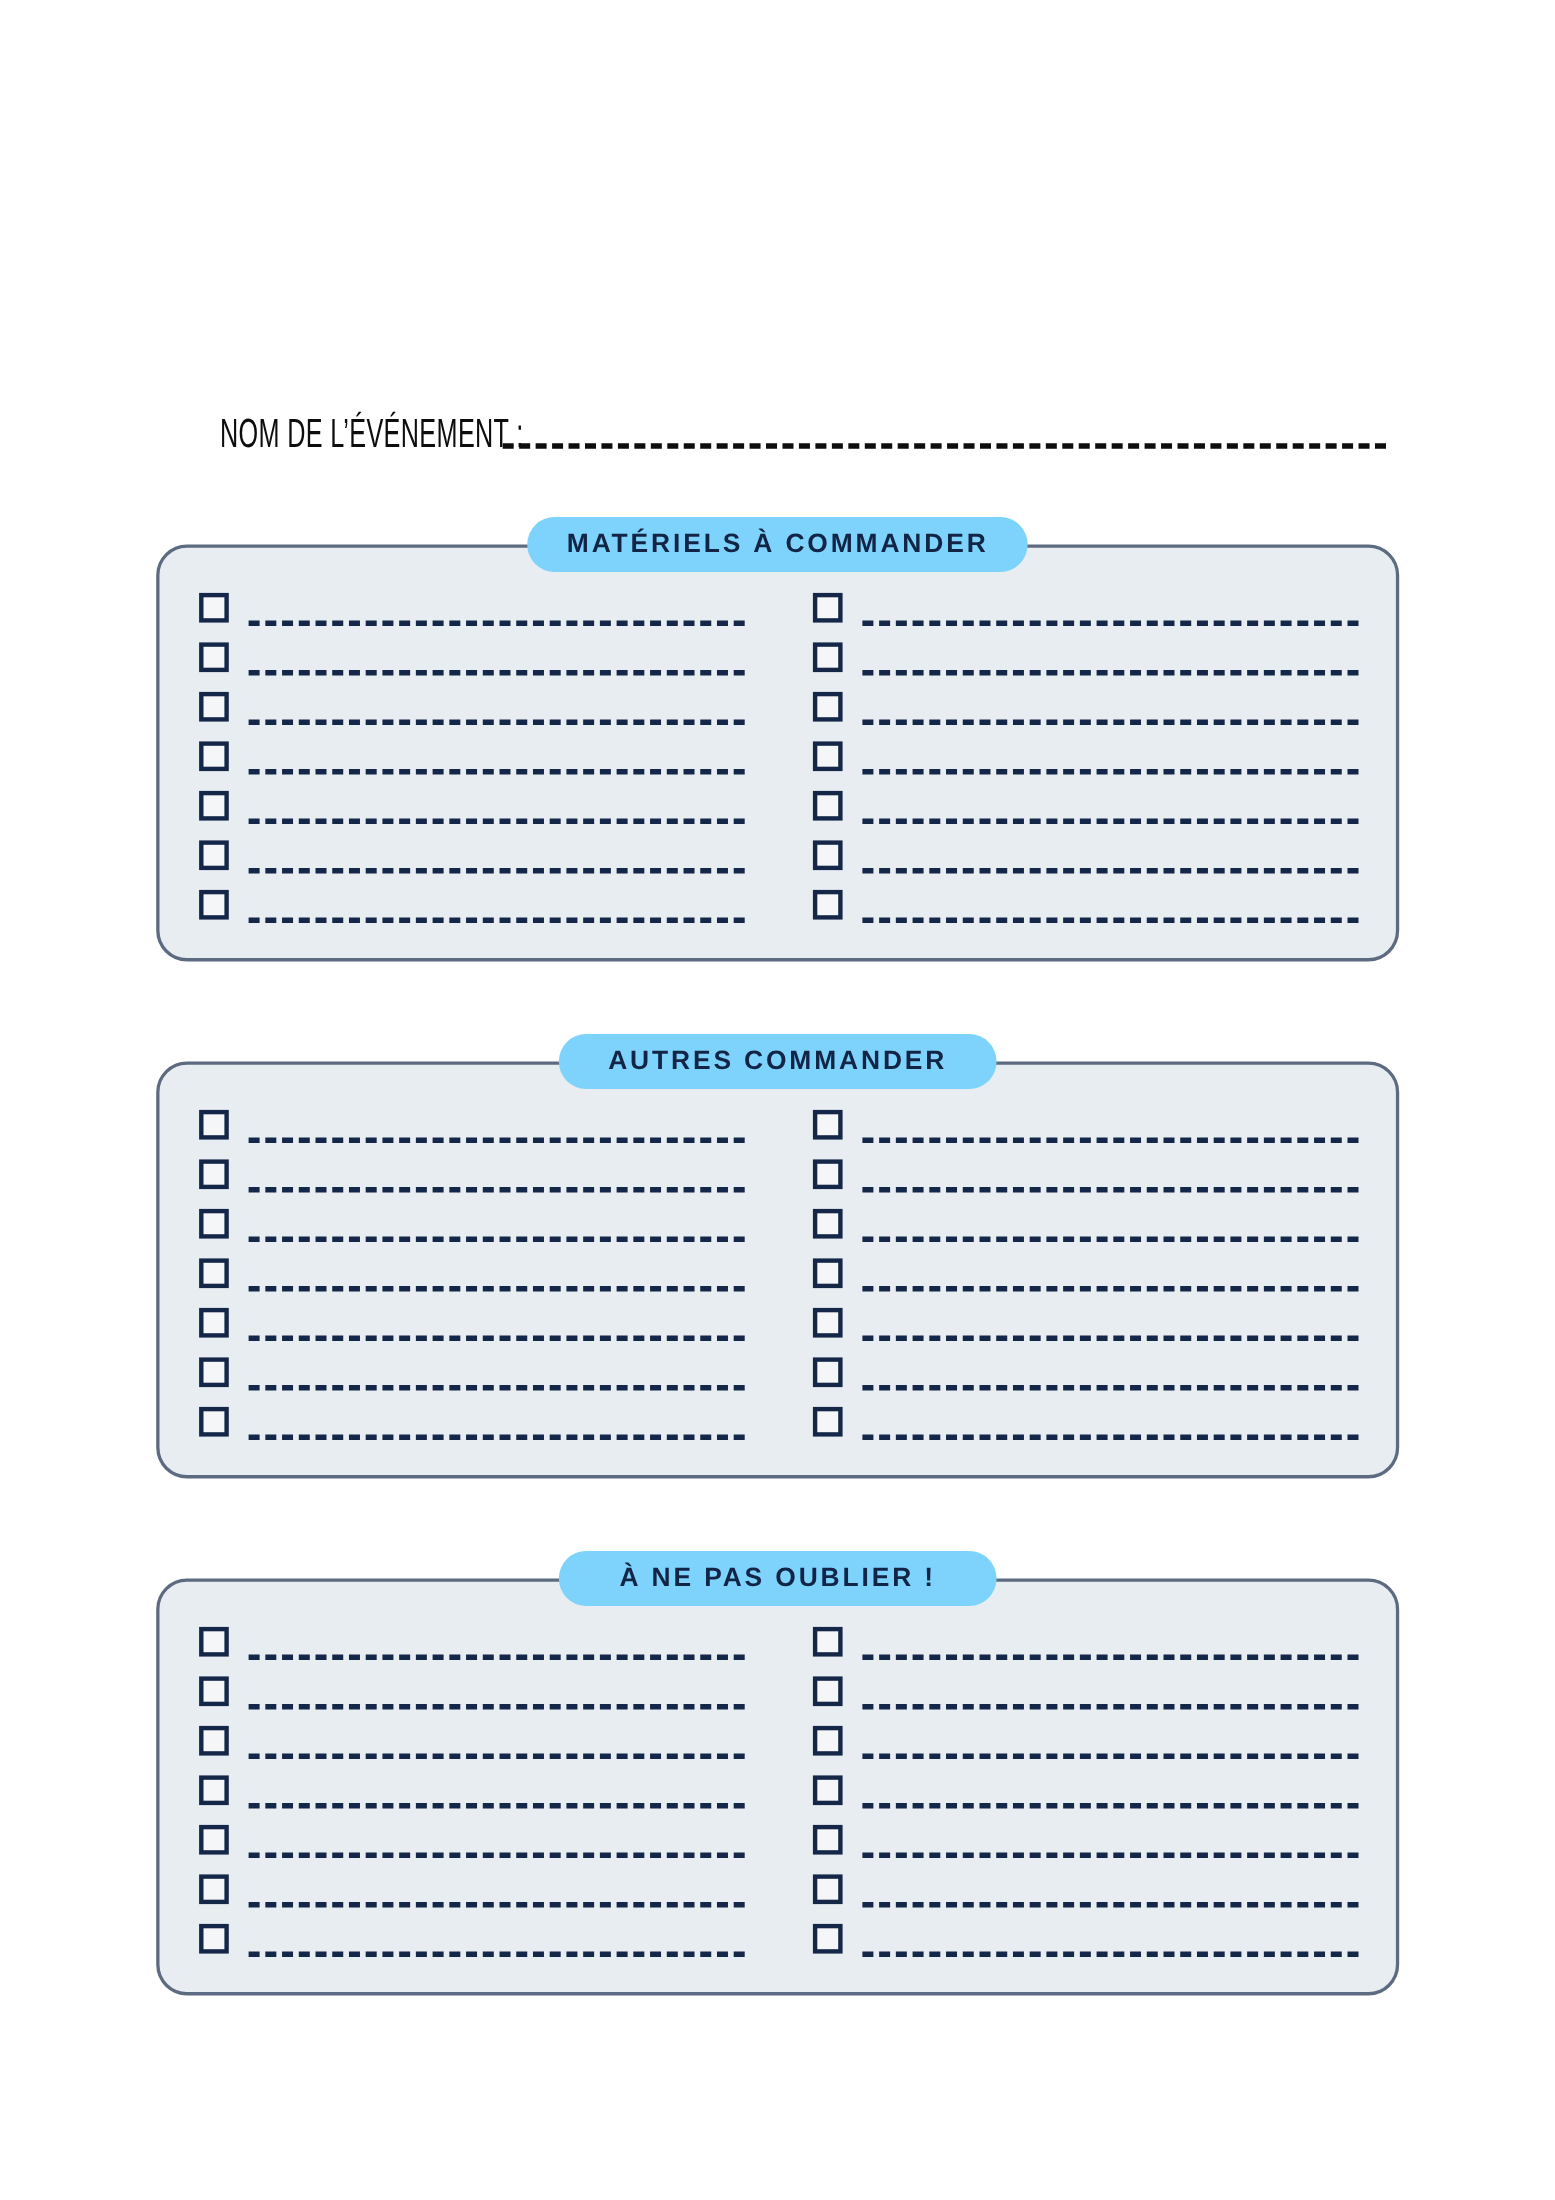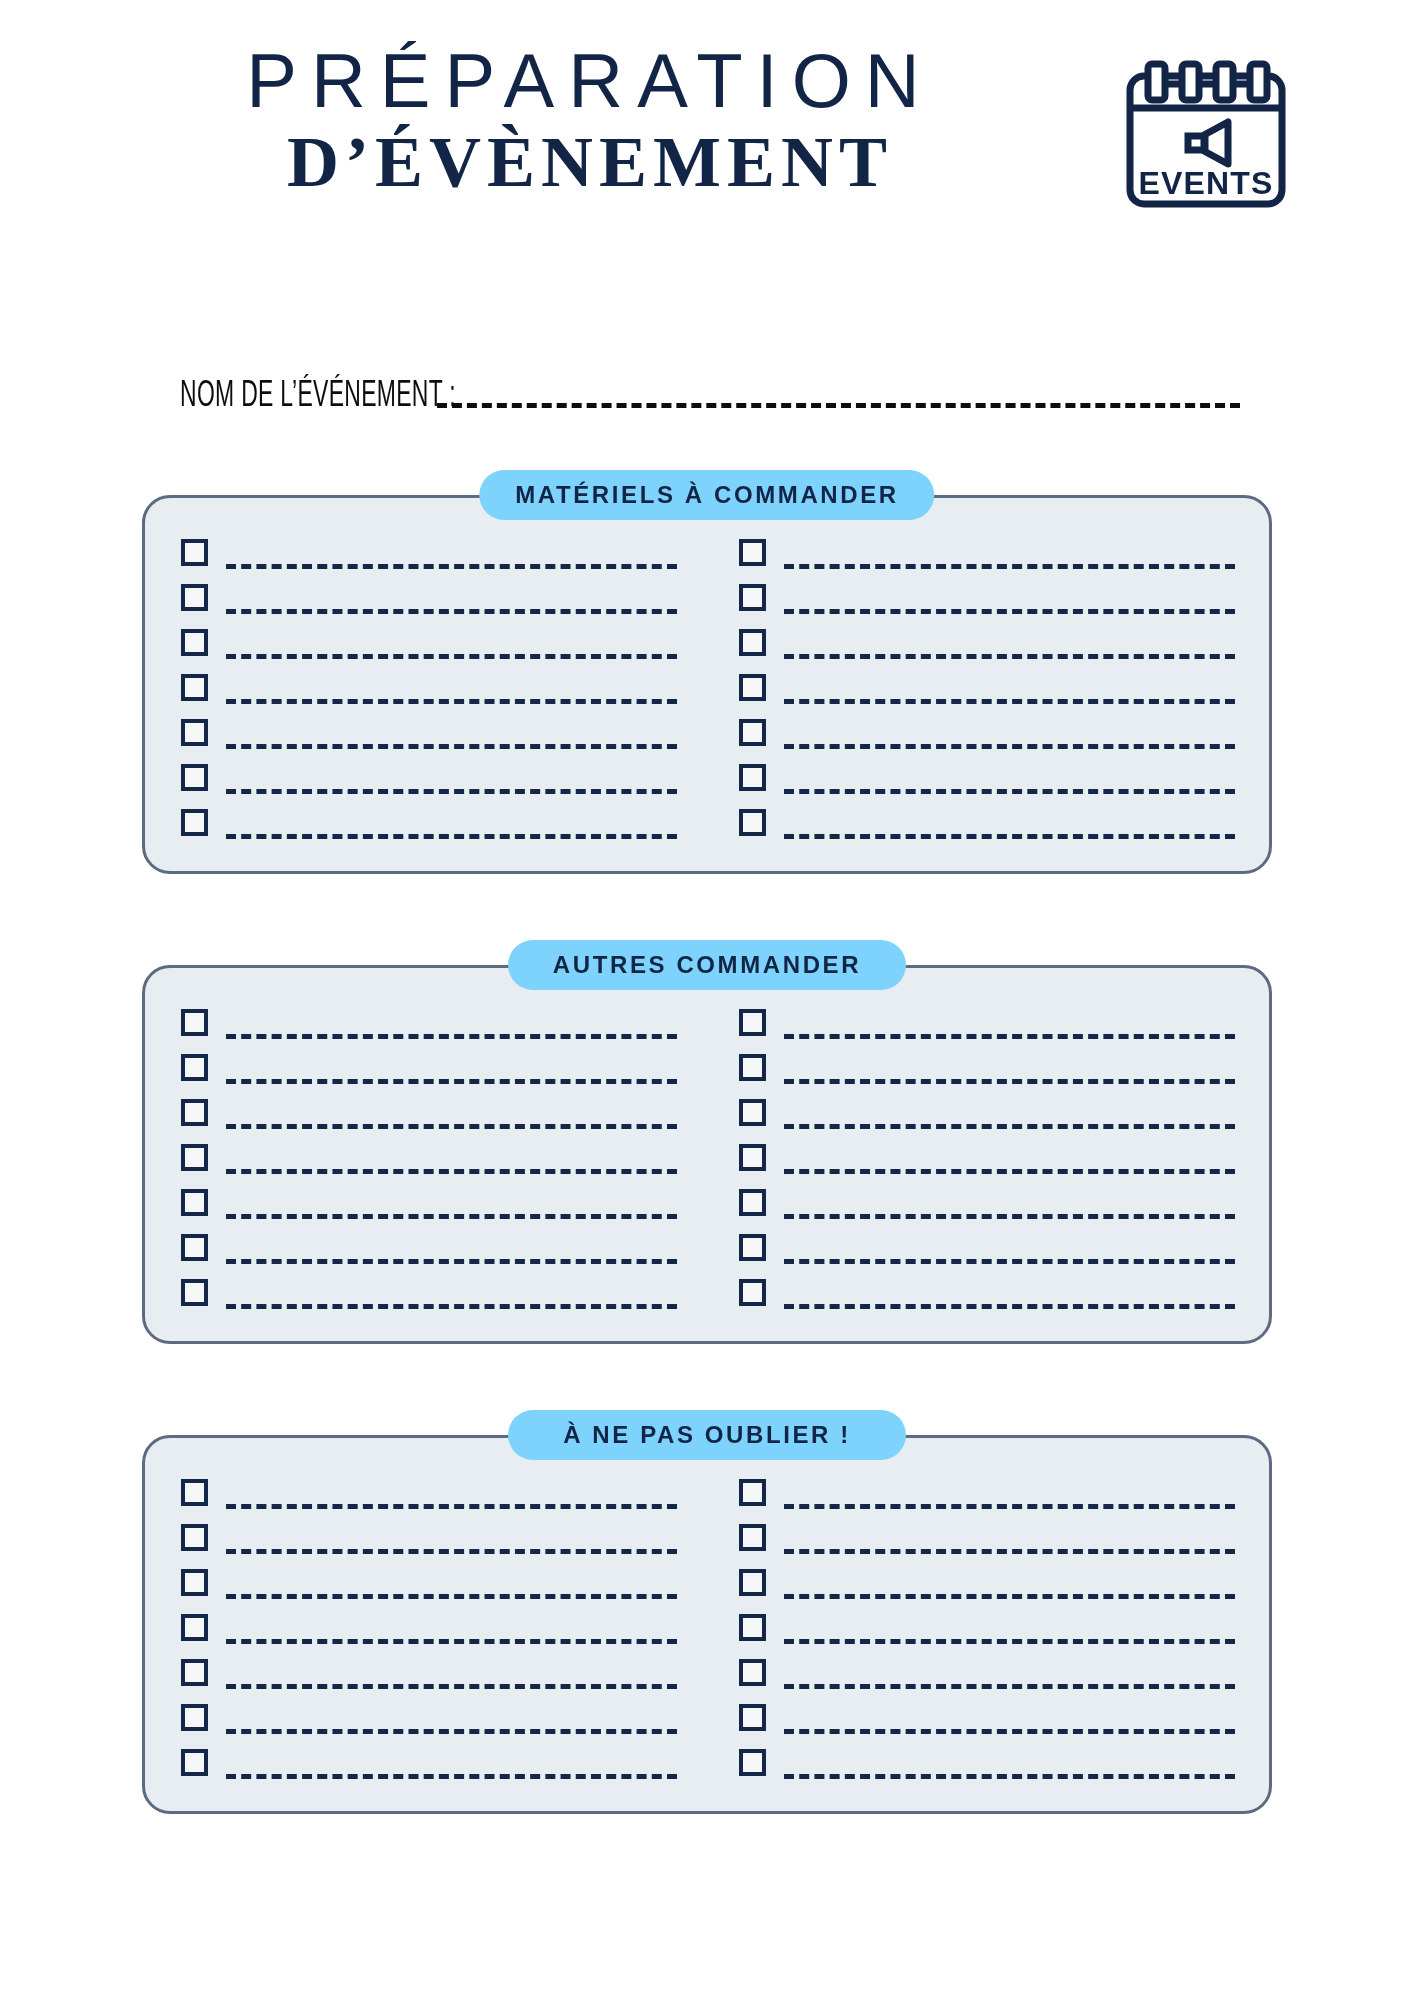--- a/index.html
+++ b/index.html
@@ -66,21 +66,21 @@
     left: 1118px;
     top: 8px;
     width: 176px;
     height: 164px;
   }
   .events-icon svg { display: block; width: 100%; height: 100%; }
 
   
   .name-row {
     position: absolute;
-    left: 180px;
+    left: 200px;
     top: 356px;
     width: 1060px;
     height: 60px;
     display: flex;
     align-items: flex-end;
   }
 
   .name-label {
     font-family: "Liberation Sans Narrow", "Liberation Sans", sans-serif;
     font-size: 37px;
@@ -190,47 +190,20 @@
     right: 0;
     bottom: 2px;
     border-bottom: 5px dashed #152748;
   }
 </style>
 </head>
 <body>
 
 <div class="page">
 
-  <div class="header">
-    <div class="title-block">
-      <div class="title-line-1">PRÉPARATION</div>
-      <div class="title-line-2">D’ÉVÈNEMENT</div>
-    </div>
-
-    <div class="events-icon">
-      <svg viewBox="0 0 176 164" xmlns="http://www.w3.org/2000/svg">
-
-        <rect x="12" y="26" width="152" height="128" rx="14" ry="14" fill="none" stroke="#132546" stroke-width="7"></rect>
-
-        <line x1="14" y1="58" x2="162" y2="58" stroke="#132546" stroke-width="7"></line>
-
-        <line x1="30" y1="34" x2="148" y2="34" stroke="#132546" stroke-width="7"></line>
-
-        <rect x="30" y="14" width="17" height="36" rx="4" ry="4" fill="#fff" stroke="#132546" stroke-width="7"></rect>
-        <rect x="64" y="14" width="17" height="36" rx="4" ry="4" fill="#fff" stroke="#132546" stroke-width="7"></rect>
-        <rect x="98" y="14" width="17" height="36" rx="4" ry="4" fill="#fff" stroke="#132546" stroke-width="7"></rect>
-        <rect x="132" y="14" width="17" height="36" rx="4" ry="4" fill="#fff" stroke="#132546" stroke-width="7"></rect>
-
-        <path d="M110 72 L110 114 L86 101 L86 85 Z" fill="none" stroke="#132546" stroke-width="7" stroke-linejoin="round"></path>
-        <rect x="70" y="86" width="17" height="14" fill="none" stroke="#132546" stroke-width="7"></rect>
-
-        <text x="88" y="144" text-anchor="middle" font-family="Liberation Sans, sans-serif" font-size="32" font-weight="700" letter-spacing="1.2" fill="#132546">EVENTS</text>
-      </svg>
-    </div>
-  </div>
 
   <div class="name-row">
     <div class="name-label">NOM DE L’ÉVÉNEMENT :</div>
     <div class="name-line"></div>
   </div>
 
   <div class="section" style="top:470px;">
     <div class="panel">
       <div class="panel-cols">
         <div class="panel-col left">

